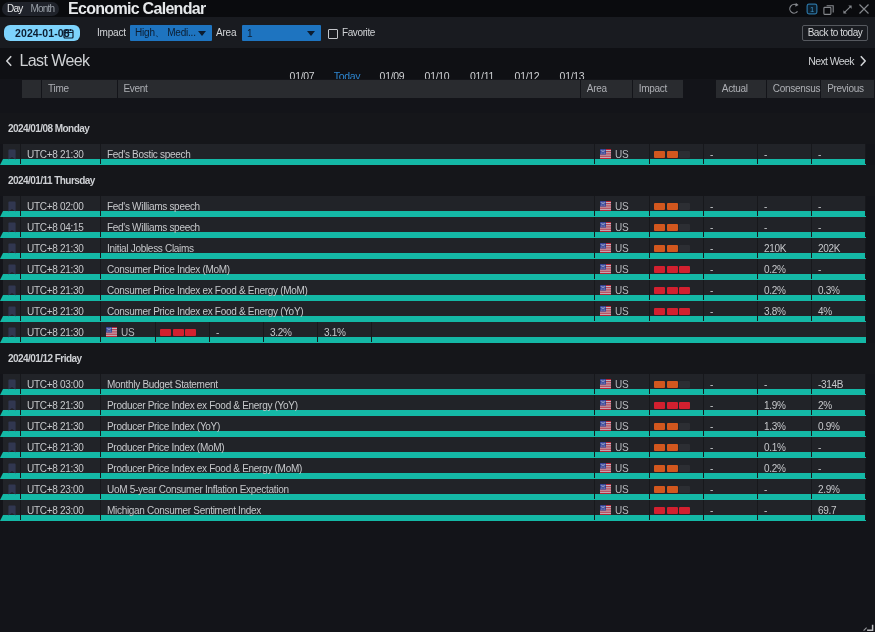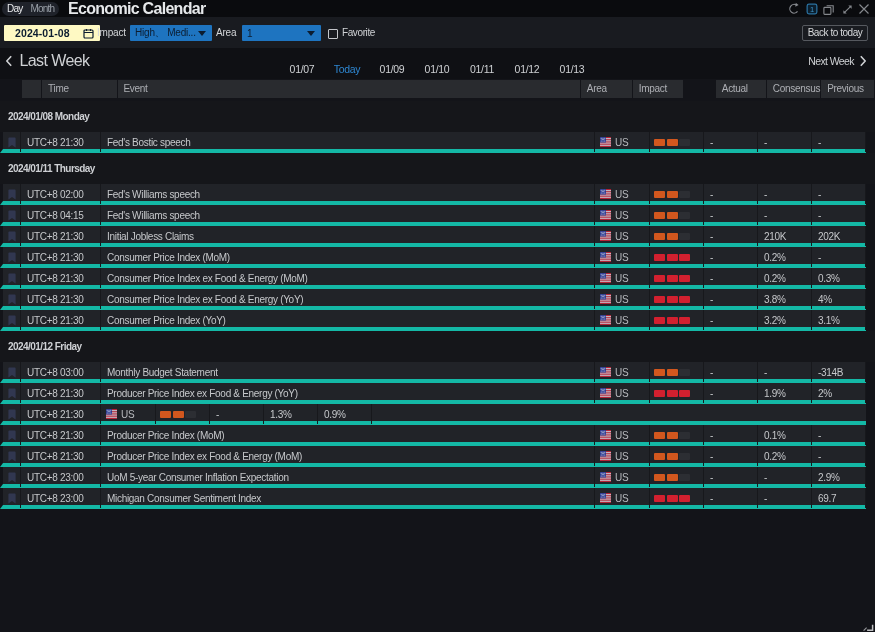--- a/index.html
+++ b/index.html
@@ -10,47 +10,47 @@
 .topbar { position:absolute; left:0; top:0; width:875px; height:17px; background:#0a0b0e; }
 .tabs { position:absolute; left:2px; top:1.5px; height:14.5px; background:#1f222a; border-radius:8px; display:flex; align-items:center; padding:4px 5px; }
 .tabs .t1 { color:#e9eaec; font-size:10px; letter-spacing:-0.8px; margin-right:8px; }
 .tabs .t2 { color:#999fa7; font-size:10px; letter-spacing:-0.8px; }
 .title { position:absolute; left:68px; top:0; height:18px; line-height:18px; color:#e6e8ea; font-size:16px; letter-spacing:-0.7px; font-weight:bold; }
 .ticons { position:absolute; left:0; top:0; width:875px; height:17px; }
 .ticons svg { display:block; }
 
 
 .toolbar { position:absolute; left:0; top:17px; width:875px; height:31px; background:#191b20; }
-.datebox { position:absolute; left:4px; top:8px; width:96px; height:16px; background:#fef9c3; border-radius:1px; display:flex; align-items:center; }
+.datebox { position:absolute; left:4px; top:8px; width:76px; height:16px; background:#7dd3fc; border-radius:6px; display:flex; align-items:center; }
 .datebox .dt { color:#0c1d30; font-size:10.5px; font-weight:bold; margin-left:11px; letter-spacing:0.1px; }
 .datebox svg { position:absolute; right:6px; top:2.5px; }
 .lab { position:absolute; top:8px; height:16px; line-height:16px; font-size:10px; letter-spacing:-0.2px; color:#d4d6d9; }
 .sel { position:absolute; top:8px; height:16px; background:#1e74c0; border-radius:1px; display:flex; align-items:center; }
 .sel .tx { color:#0c1d30; font-size:10px; letter-spacing:-0.2px; margin-left:5px; white-space:nowrap; }
 .sel .ar { position:absolute; right:6px; top:6px; width:0; height:0; border-left:4px solid transparent; border-right:4px solid transparent; border-top:5px solid #0c1d30; }
 .chk { position:absolute; left:328px; top:12px; width:10px; height:10px; border:1.5px solid #c4c6ca; border-radius:1px; }
 .favlab { position:absolute; left:342px; top:8px; height:16px; line-height:16px; font-size:10px; letter-spacing:-0.4px; color:#d0d2d5; }
 .backbtn { position:absolute; right:7px; top:8px; width:66px; height:16px; border:1px solid #56595f; border-radius:2px; color:#d6d8da; font-size:10px; letter-spacing:-0.45px; line-height:14px; text-align:center; white-space:nowrap; }
 
 
 .weeknav { position:absolute; left:0; top:48px; width:875px; height:31px; background:#0f1014; }
 .lastweek { position:absolute; left:5.5px; top:0; height:26px; display:flex; align-items:center; color:#cfd1d4; font-size:16px; letter-spacing:-0.6px; }
 .nextweek { position:absolute; right:9px; top:0; height:26px; display:flex; align-items:center; color:#cfd1d4; font-size:10.5px; letter-spacing:-0.6px; }
-.wk-dates { position:absolute; left:0; top:8px; width:874px; height:26px; display:flex; align-items:center; justify-content:center; }
+.wk-dates { position:absolute; left:0; top:15px; width:874px; height:26px; display:flex; align-items:center; justify-content:center; }
 .wk-dates span { font-size:10.5px; letter-spacing:-0.3px; color:#cfd1d4; width:45px; text-align:center; }
 .wk-dates span.today { color:#2e86d0; position:relative; }
 .wk-dates span.today:after { content:""; position:absolute; left:11px; right:11px; bottom:-10px; height:2.5px; background:#2e86d0; }
 .chev { stroke:#cfd1d4; stroke-width:1.6; fill:none; }
 
 
 .thead { position:absolute; left:0; top:79px; width:875px; height:22px; background:#131419; display:flex;padding-left:22px; }
 .thead .hc { background:#292b2f; height:18px; margin-top:1px; margin-right:1px; color:#adafb4; font-size:10px; letter-spacing:-0.3px; line-height:18px; padding-left:6px; }
-.tbody { position:absolute; left:0; top:101px; width:875px; }
+.tbody { position:absolute; left:0; top:113px; width:875px; }
 .sec { height:31px; background:#15161a; color:#ced0d4; font-size:10px; letter-spacing:-0.55px; font-weight:bold; line-height:31px; padding-left:8px; }
-.row { height:21px; display:flex; background:#212328; width:866px; border-left:3px solid #131419; border-bottom:4px solid #14b8a6; }
+.row { height:21px; display:flex; background:#212328; width:866px; border-left:3px solid #131419; border-bottom:6px solid #14b8a6; }
 .row > div { border-right:1px solid #17181c; height:20px; display:flex; align-items:center; font-size:10px; letter-spacing:-0.3px; color:#c6c8cb; }
 .c0 { width:18px; } .c1 { width:80px; padding-left:6px; } .c2 { width:494px; padding-left:6px; }
 .c3 { width:55px; padding-left:5px; } .c4 { width:54px; padding-left:4px; }
 .c5 { width:54px; padding-left:6px; } .c6 { width:54px; padding-left:6px; } .c7 { width:54px; padding-left:6px; }
 .h0 { width:20px; } .h1 { width:79px; } .h2 { width:493px; }
 .h3 { width:54px; } .h4 { width:53px; } .h5 { width:53px;margin-left:32px; } .h6 { width:54px; } .h7 { width:56px; margin-right:0; }
 .bm { margin-left:5px; display:block; }
 .flag { margin-right:4px; display:block; }
 .c3 span { color:#b7b9bd; }
 .bar { width:11px; height:7px; border-radius:1px; margin-right:1.5px; }
@@ -445,21 +445,20 @@
       <div class="c6">3.8%</div>
       <div class="c7">4%</div>
     </div>
     <div class="row">
       <div class="c0">
         <svg class="bm" width="8" height="11" viewBox="0 0 8 11">
           <path d="M1.3 0.4 h5.4 a0.9 0.9 0 0 1 0.9 0.9 v9.3 l-3.6 -2.7 l-3.6 2.7 v-9.3 a0.9 0.9 0 0 1 0.9 -0.9 z" fill="#313750"></path>
         </svg>
       </div>
       <div class="c1">UTC+8 21:30</div>
-      <div class="c2">Consumer Price Index (YoY)</div>
       <div class="c3">
         <svg class="flag" width="11" height="10" viewBox="0 0 11 10">
           <rect width="11" height="10" fill="#c6c9d2"></rect>
           <g fill="#b42336">
             <rect y="0" width="11" height="1.1"></rect>
             <rect y="2.2" width="11" height="1.1"></rect>
             <rect y="4.4" width="11" height="1.1"></rect>
             <rect y="6.6" width="11" height="1.1"></rect>
             <rect y="8.8" width="11" height="1.2"></rect>
           </g>
@@ -569,20 +568,21 @@
       <div class="c6">1.9%</div>
       <div class="c7">2%</div>
     </div>
     <div class="row">
       <div class="c0">
         <svg class="bm" width="8" height="11" viewBox="0 0 8 11">
           <path d="M1.3 0.4 h5.4 a0.9 0.9 0 0 1 0.9 0.9 v9.3 l-3.6 -2.7 l-3.6 2.7 v-9.3 a0.9 0.9 0 0 1 0.9 -0.9 z" fill="#313750"></path>
         </svg>
       </div>
       <div class="c1">UTC+8 21:30</div>
+      <div class="c2">Producer Price Index (YoY)</div>
       <div class="c3">
         <svg class="flag" width="11" height="10" viewBox="0 0 11 10">
           <rect width="11" height="10" fill="#c6c9d2"></rect>
           <g fill="#b42336">
             <rect y="0" width="11" height="1.1"></rect>
             <rect y="2.2" width="11" height="1.1"></rect>
             <rect y="4.4" width="11" height="1.1"></rect>
             <rect y="6.6" width="11" height="1.1"></rect>
             <rect y="8.8" width="11" height="1.2"></rect>
           </g>

